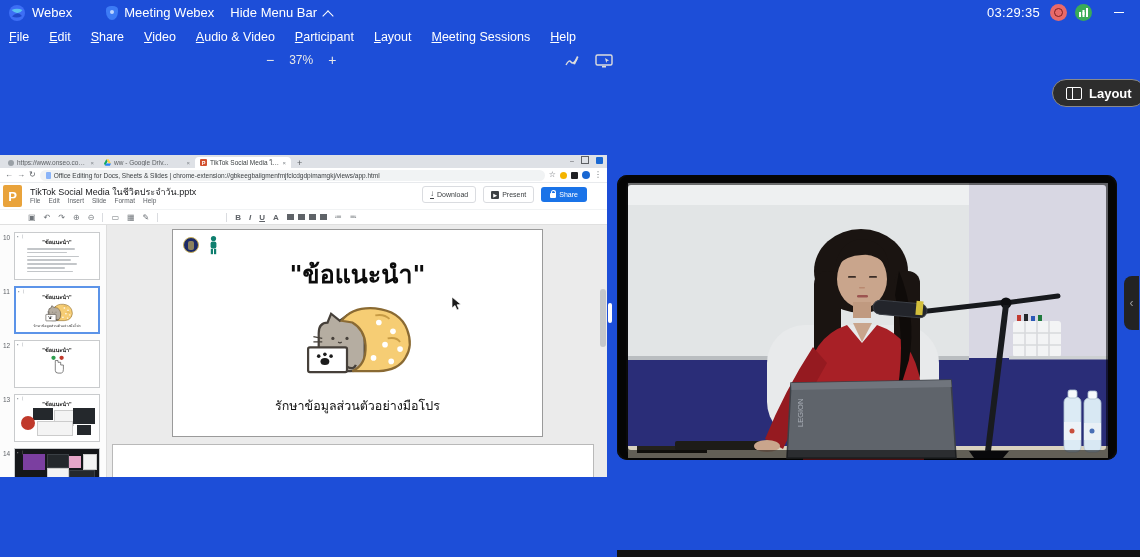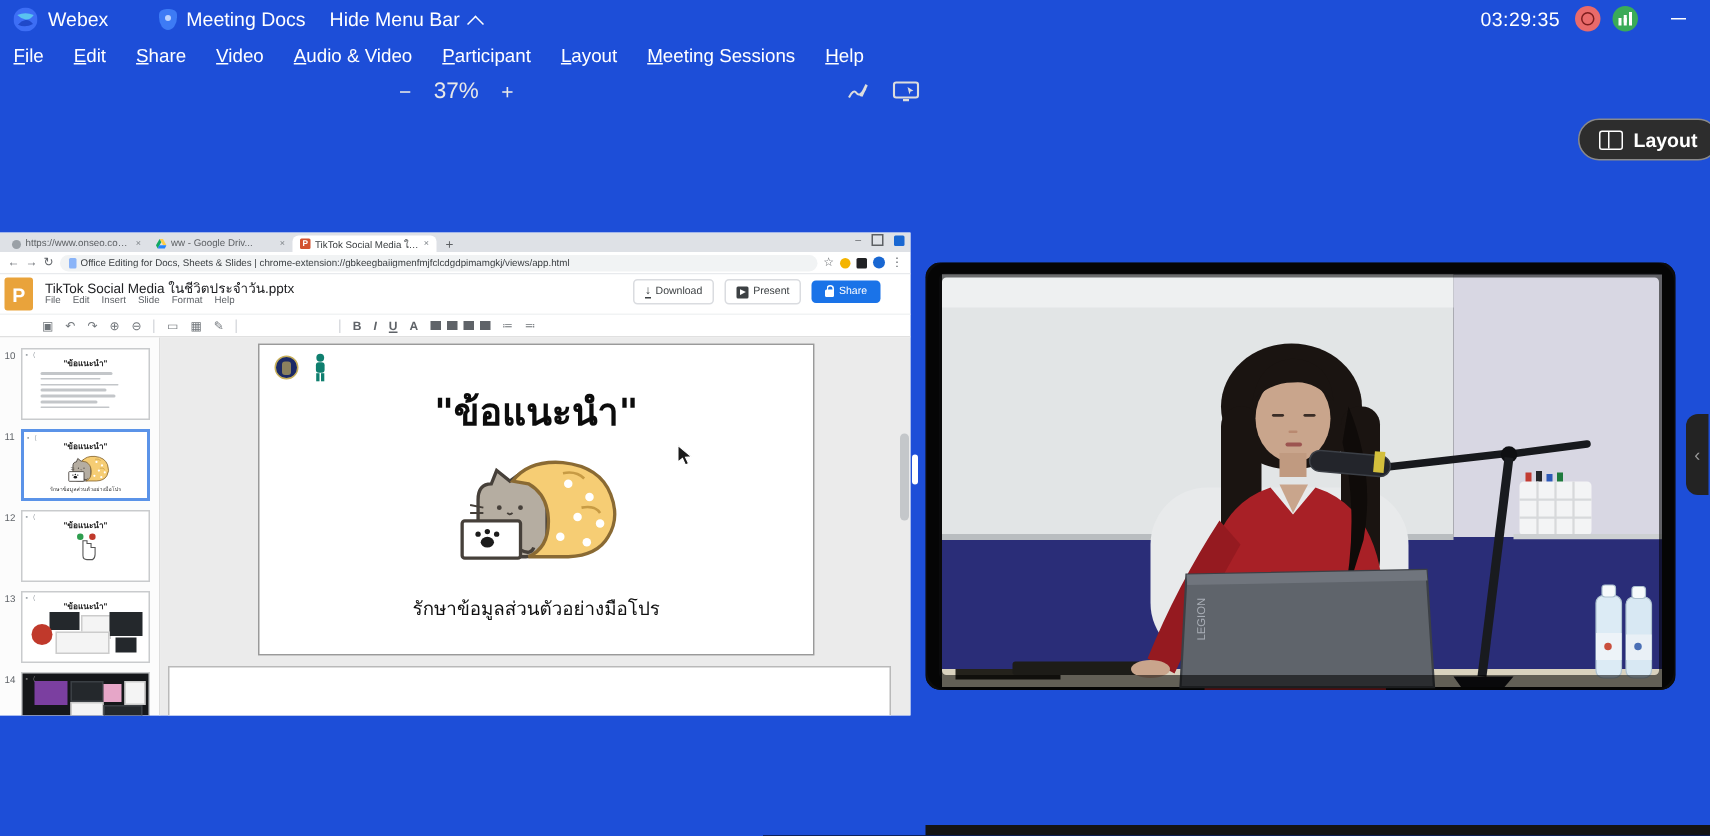--- a/index.html
+++ b/index.html
@@ -31,21 +31,21 @@
 
   
   .menubar{position:absolute;top:25px;left:0;right:0;height:24px;display:flex;align-items:center;gap:20px;padding-left:9px;color:#fff;font-size:12.5px;}
   .menubar .mi{display:inline-block;}
   .menubar .mi::first-letter{text-decoration:underline;}
 
   
   .sharebar{position:absolute;top:49px;left:0;right:0;height:26px;color:#fff;}
   .viewing{position:absolute;left:10px;top:5px;font-weight:bold;font-size:13px;}
   .zoomctl{position:absolute;left:266px;top:3px;display:flex;align-items:center;gap:15px;font-size:14px;color:#e8e8e8;}
-  .zlevel{font-size:15px;}
+  .zlevel{font-size:12px;}
   .annoicons{position:absolute;left:563px;top:3px;display:flex;gap:13px;}
   .annoicons svg{display:block;}
 
   
   .layoutpill{position:absolute;left:1052px;top:79px;height:26px;display:flex;align-items:center;gap:7px;
     padding:0 13px;background:#2d2d2d;border:1px solid #8a8a8a;border-radius:14px;color:#fff;font-size:13px;font-weight:bold;}
   .layicon{width:14px;height:11px;border:1.3px solid #fff;border-radius:2px;position:relative;}
   .layicon:after{content:"";position:absolute;left:5px;top:0;width:1.3px;height:100%;background:#fff;}
 
   
@@ -140,21 +140,21 @@
     <div class="brand">
       <svg class="webexlogo" viewBox="0 0 16 16">
         <circle cx="8" cy="8" r="8" fill="#3d6ef5"></circle>
         <path d="M2.5 5 Q8 2.5 13.5 5 Q11 8.5 8 8 Q5 7.5 2.5 5Z" fill="#59c2f0"></path>
         <path d="M3 11.5 Q8 13.8 13 11 Q10.5 7.8 8 8.4 Q5 9 3 11.5Z" fill="#1f49c9"></path>
       </svg>
       <span>Webex</span>
     </div>
     <div class="minfo">
       <span class="shield"></span>
-      <span>Meeting Docs</span>
+      <span>Meeting Webex</span>
     </div>
     <div class="hidemenu">
       <span>Hide Menu Bar</span>
       <span class="chevup"></span>
     </div>
     <div class="tspacer"></div>
     <span class="time">03:29:35</span>
     <span class="recdot"></span>
     <span class="netdot"></span>
     <div class="winbtns">

